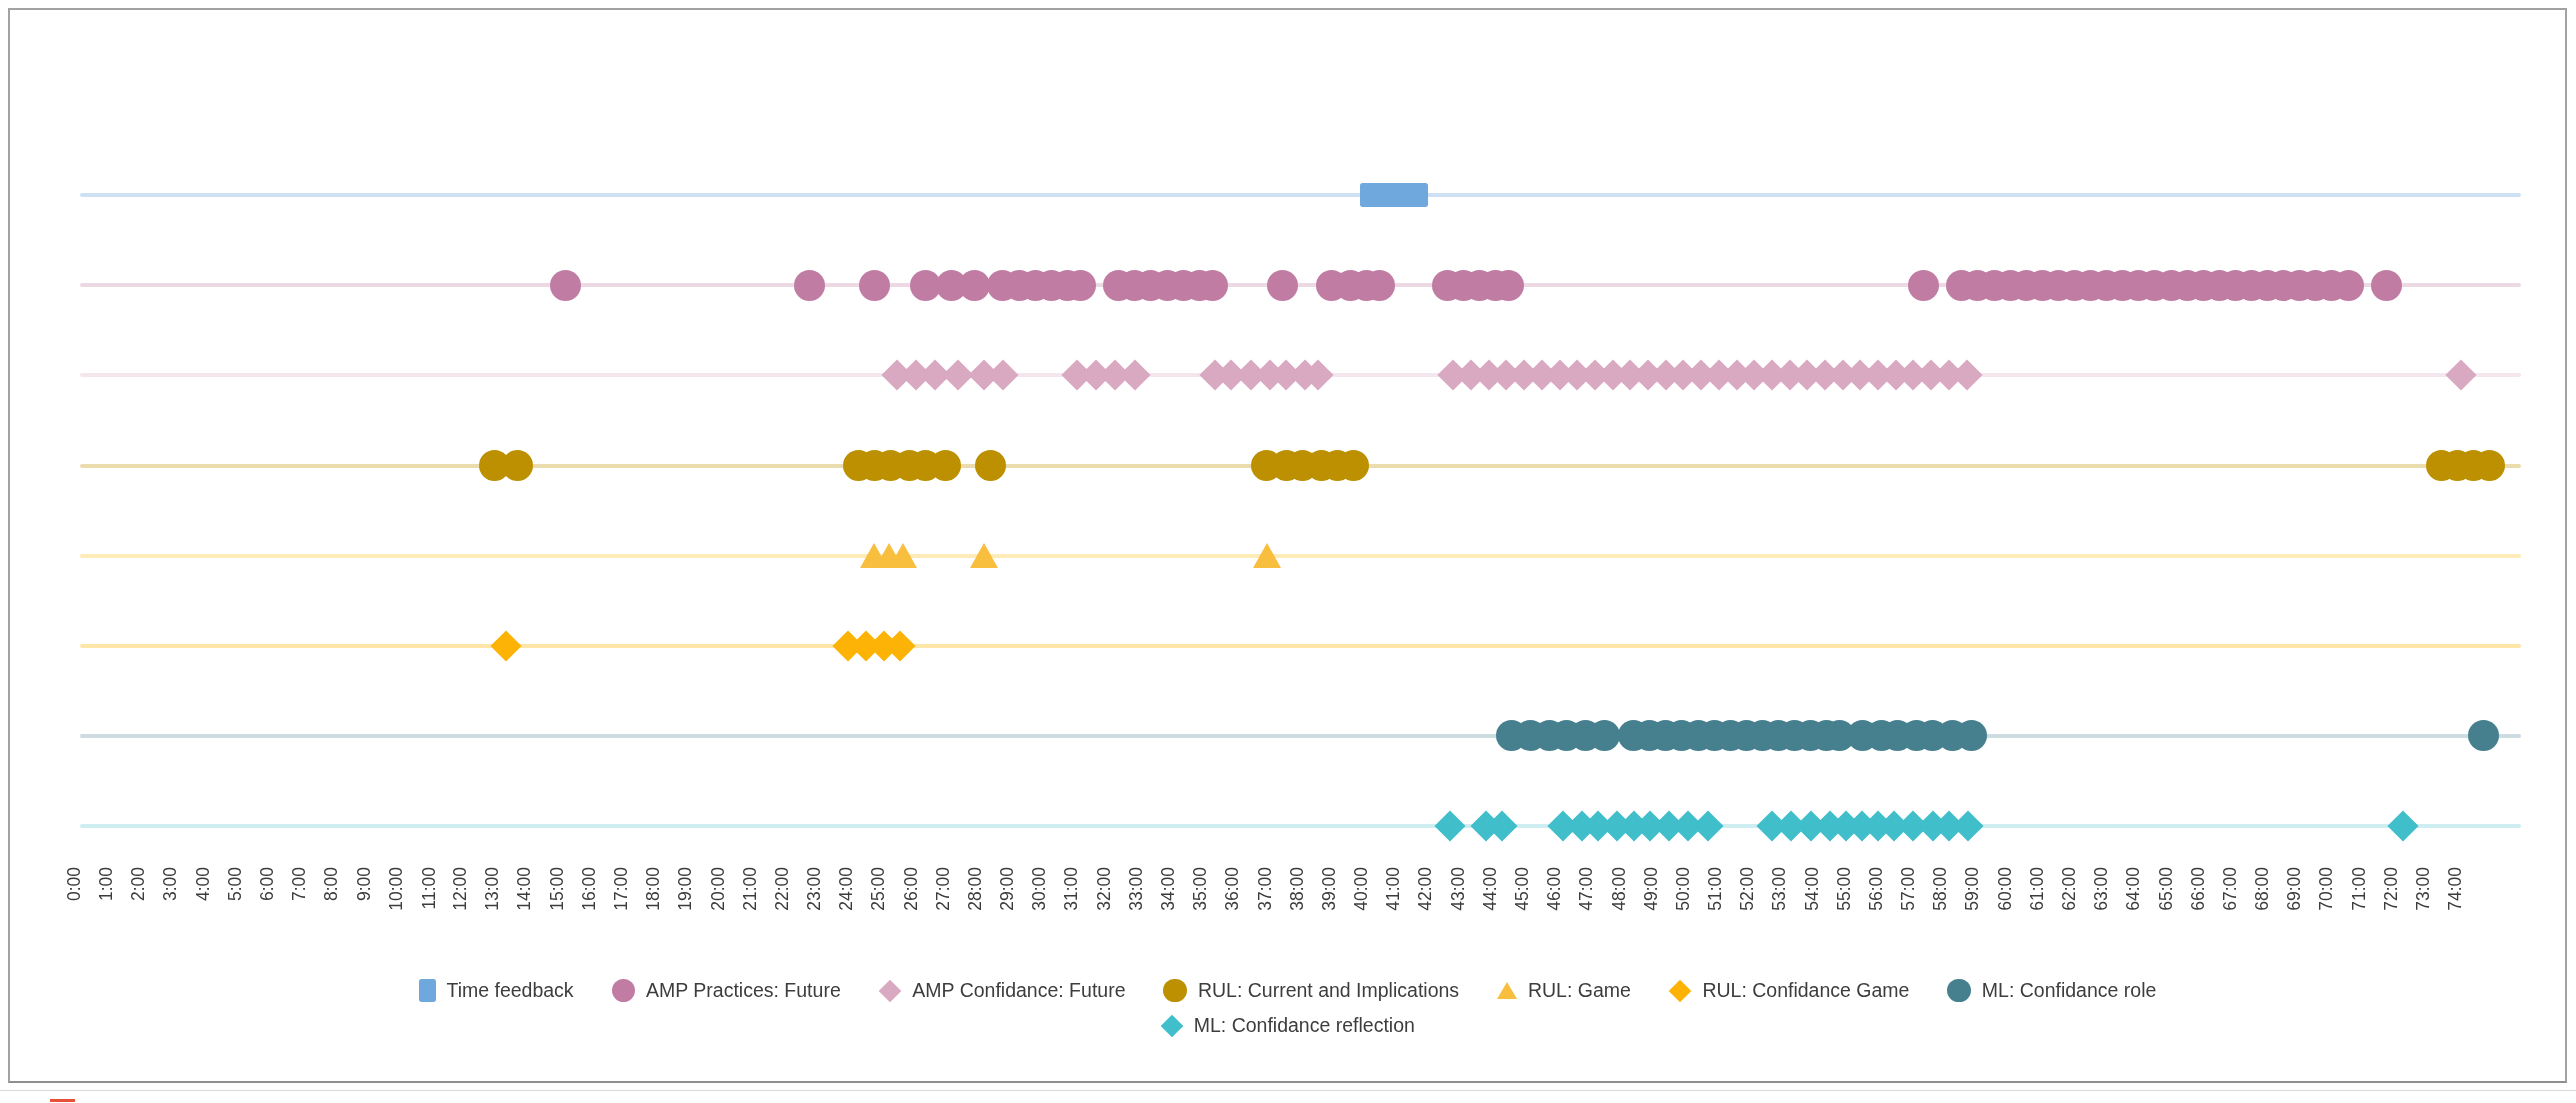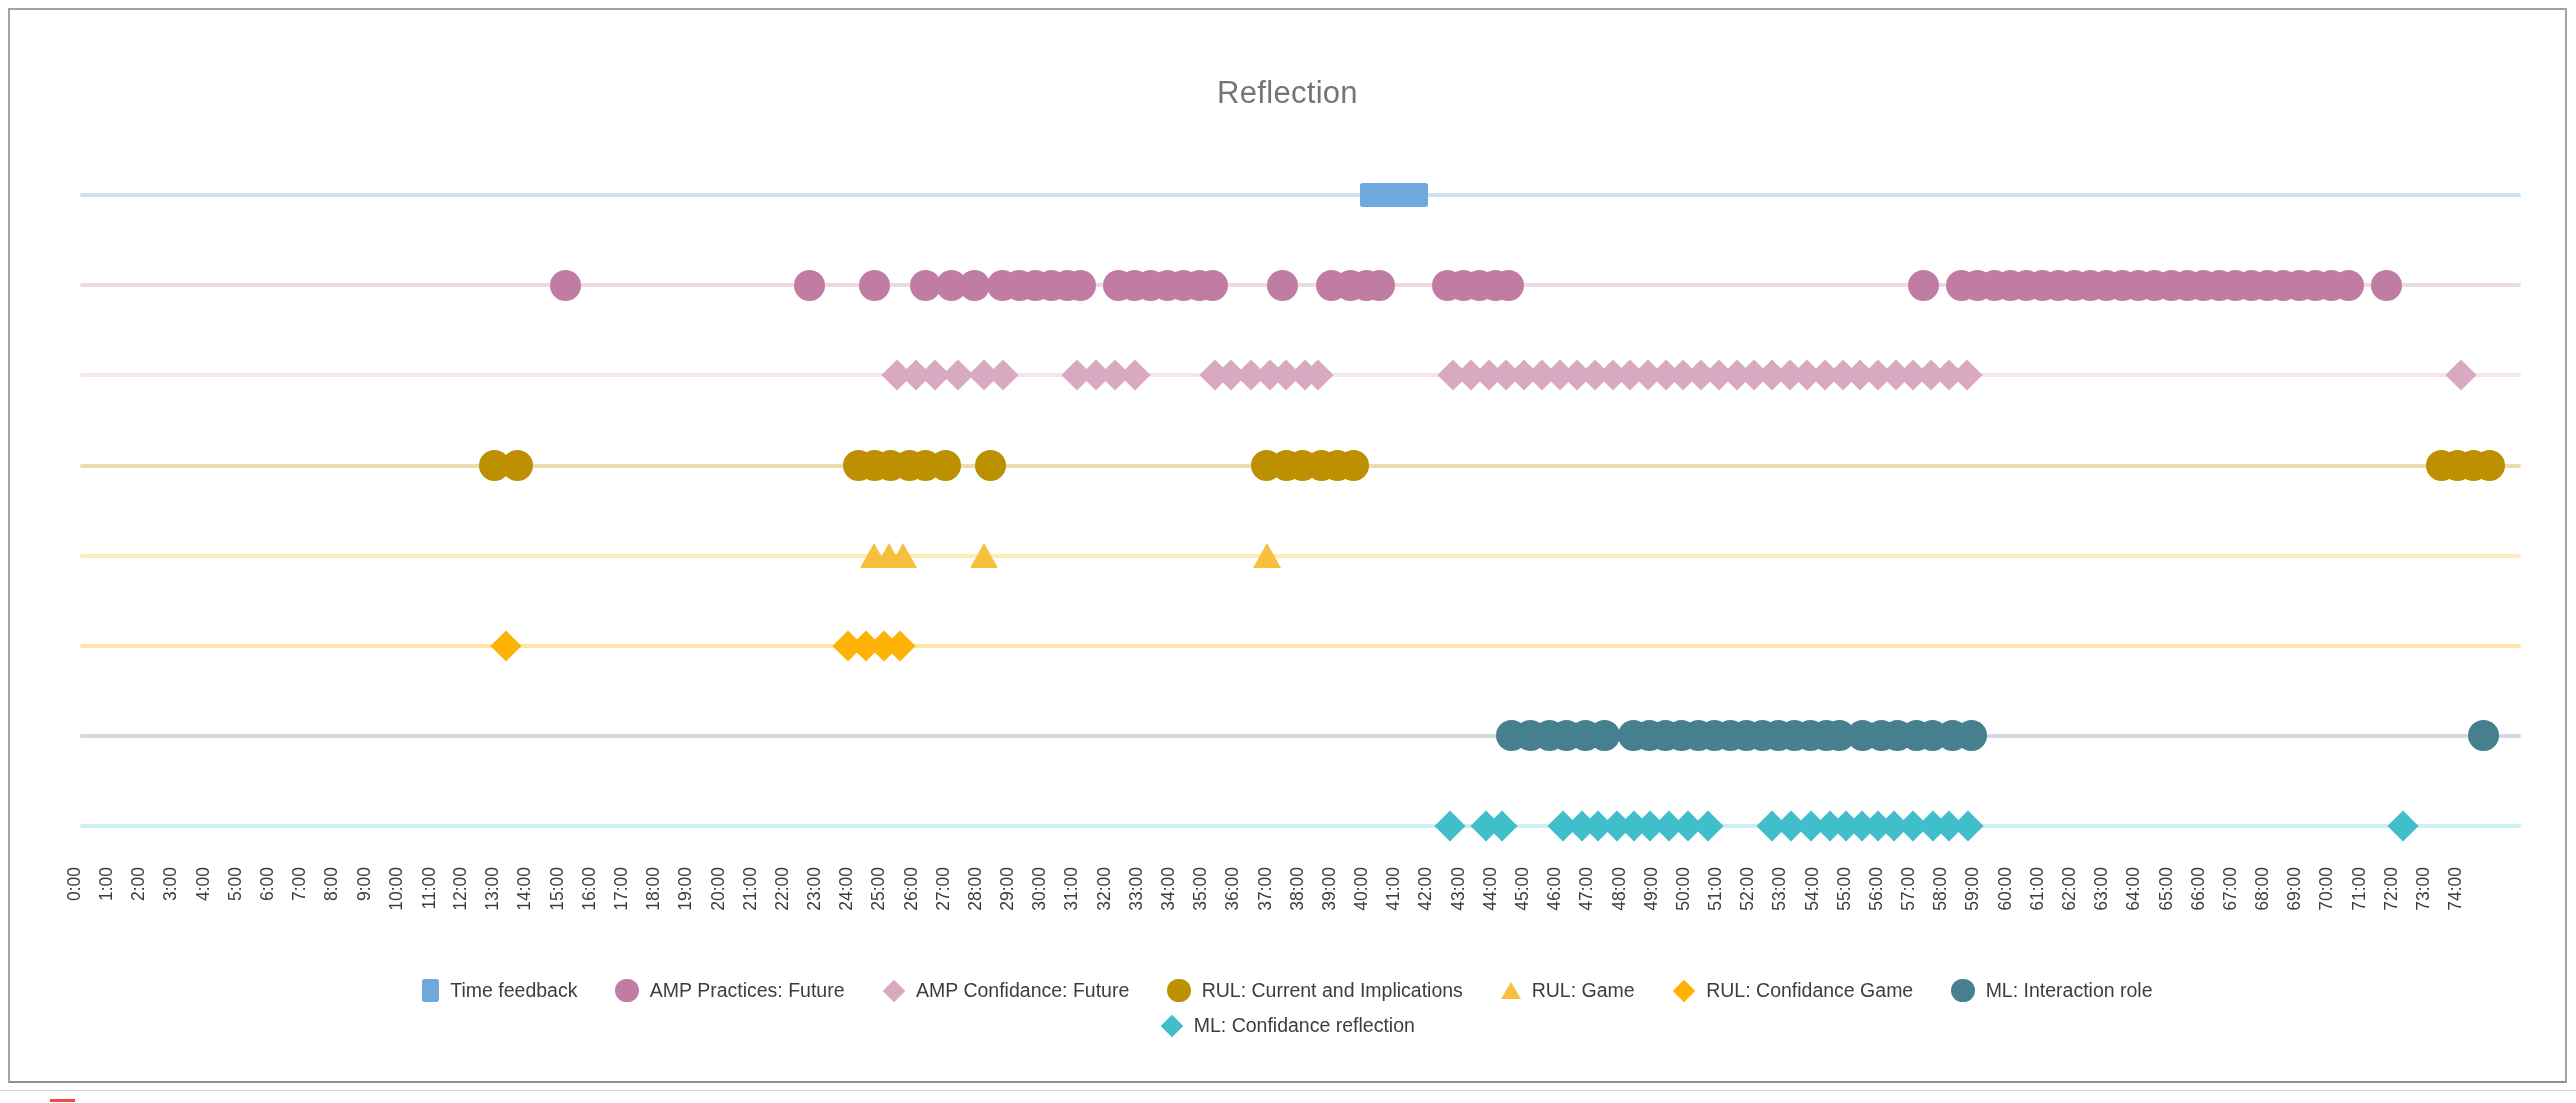--- a/index.html
+++ b/index.html
@@ -30,21 +30,20 @@
       border-right:10px solid transparent;}
   #page-divider{position:absolute;left:0;top:1090px;width:100%;height:1.3px;
       background:#d9d9d9;}
   #screen-artifact{position:absolute;left:50px;top:1099px;width:25px;height:3.4px;
       background:#e8503a;}
 </style>
 </head>
 <body>
 
 <div id="chart-box">
-  <div id="chart-title">Reflection</div>
   <div id="plot-layer">
       <div class="series-line" style="left: 70px; top: 183px; width: 2441px; background: rgb(206, 225, 244);"></div>
       <div class="marker-bar" style="left: 1350px; top: 173px; width: 68px; background: rgb(111, 168, 220);"></div>
       <div class="series-line" style="left: 70px; top: 273px; width: 2441px; background: rgb(237, 217, 228);"></div>
       <div class="marker-circle" style="left: 540px; top: 260px; background: rgb(192, 124, 163);"></div>
       <div class="marker-circle" style="left: 784px; top: 260px; background: rgb(192, 124, 163);"></div>
       <div class="marker-circle" style="left: 849px; top: 260px; background: rgb(192, 124, 163);"></div>
       <div class="marker-circle" style="left: 900px; top: 260px; background: rgb(192, 124, 163);"></div>
       <div class="marker-circle" style="left: 926px; top: 260px; background: rgb(192, 124, 163);"></div>
       <div class="marker-circle" style="left: 949px; top: 260px; background: rgb(192, 124, 163);"></div>
@@ -333,21 +332,21 @@
         <div class="legend-item">
           <div class="li-triangle" style="border-bottom: 17.5px solid rgb(248, 190, 62);"></div>
           <div class="legend-label">RUL: Game</div>
         </div>
         <div class="legend-item">
           <div class="li-diamond" style="background: rgb(252, 179, 5);"></div>
           <div class="legend-label">RUL: Confidance Game</div>
         </div>
         <div class="legend-item">
           <div class="li-circle" style="background: rgb(70, 128, 143);"></div>
-          <div class="legend-label">ML: Interaction role</div>
+          <div class="legend-label">ML: Confidance role</div>
         </div>
       </div>
       <div class="legend-row">
         <div class="legend-item">
           <div class="li-diamond" style="background: rgb(64, 191, 203);"></div>
           <div class="legend-label">ML: Confidance reflection</div>
         </div>
       </div>
     </div>
 </div>

